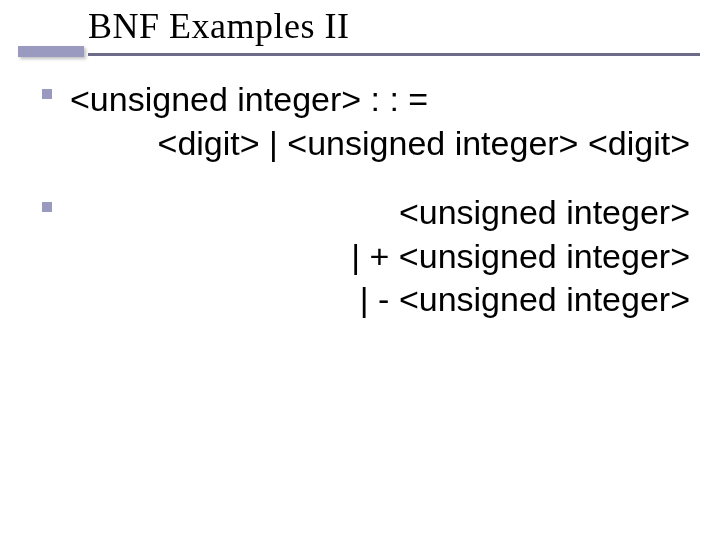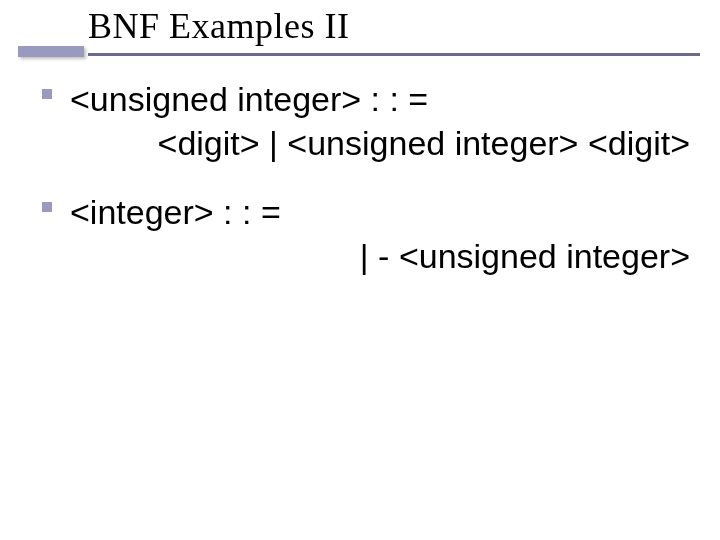--- a/index.html
+++ b/index.html
@@ -89,18 +89,19 @@
   <div class="body">
 
     <div class="item">
       <span class="bullet"></span>
       <span>&lt;unsigned integer&gt; : : =</span>
       <span class="indent">&lt;digit&gt; | &lt;unsigned integer&gt; &lt;digit&gt;</span>
     </div>
 
     <div class="item">
       <span class="bullet"></span>
-      <span>&lt;integer&gt; : : =</span>
+      <span class="indent">&lt;unsigned integer&gt;</span>
+      <span class="indent">| + &lt;unsigned integer&gt;</span>
       <span class="indent">| - &lt;unsigned integer&gt;</span>
     </div>
 
   </div>
 </div>
 
 </body></html>

